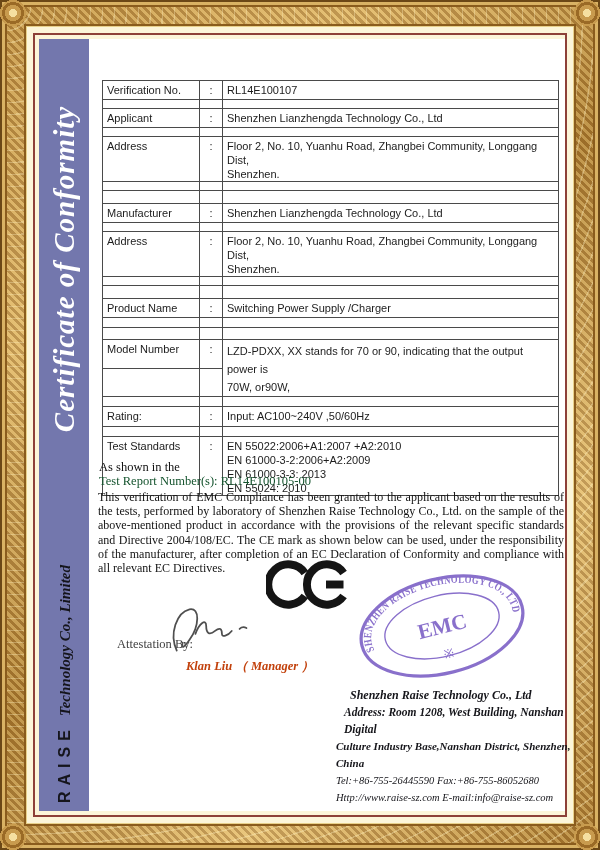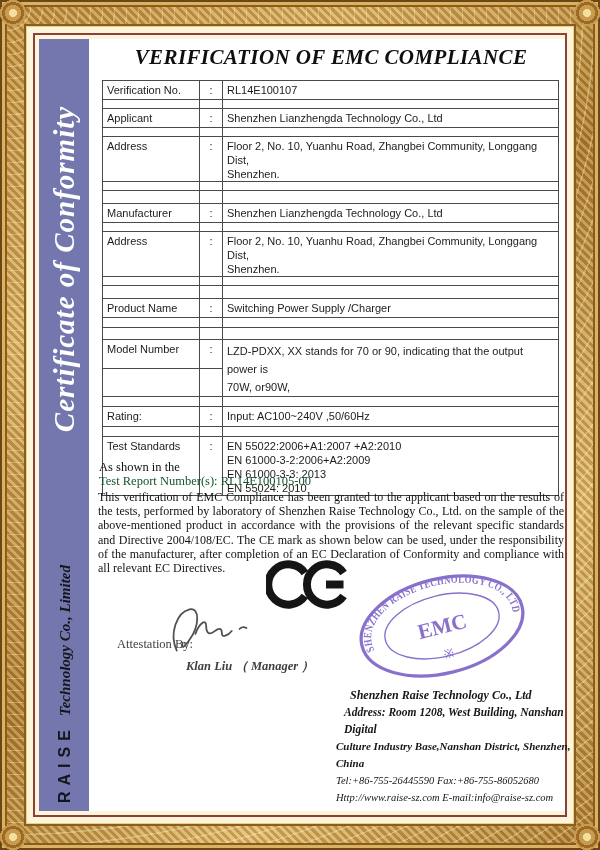--- a/index.html
+++ b/index.html
@@ -39,21 +39,21 @@
   .c-colon{width:14px;text-align:center;}
 
   .as-shown{position:absolute;left:99px;top:460px;font-size:12.5px;color:#101010;}
   .test-report{position:absolute;left:99px;top:474px;font-size:12.5px;color:#14532d;}
   .paragraph{position:absolute;left:98px;top:490px;width:466px;font-size:12px;
     line-height:14.2px;text-align:justify;color:#121212;}
 
   .ce-svg{position:absolute;left:266px;top:558px;width:84px;height:53px;}
   .attestation{position:absolute;left:104px;top:637px;font-size:12.5px;color:#404040;margin-left:13px;}
   .signature-svg{position:absolute;left:163px;top:596px;width:108px;height:62px;}
-  .signer{position:absolute;left:186px;top:658px;font-weight:bold;font-style:italic;font-size:12.5px;color:#404040;}
+  .signer{position:absolute;left:186px;top:658px;font-weight:bold;font-style:italic;font-size:12.5px;color:#c2410c;}
   .issued{position:absolute;left:337px;top:631px;font-size:12px;color:#101010;}
 
   .stamp-svg{position:absolute;left:354px;top:575px;width:176px;height:102px;transform:rotate(-14deg);opacity:.9;}
 
   .footer{position:absolute;left:336px;top:687px;width:245px;color:#15151a;}
   .footer-line{font-style:italic;line-height:17px;}
   .fl0{font-weight:bold;font-size:12px;margin-left:14px;}
   .fl1{font-weight:bold;font-size:11.5px;margin-left:8px;}
   .fl2{font-weight:bold;font-size:11px;}
   .fl3{font-size:10.5px;}
@@ -72,21 +72,20 @@
   <div class="redline"></div>
   <div class="content"></div>
 
   <div class="sidebar"></div>
   <div class="vtext cert-vtext">Certificate of Conformity</div>
   <div class="vtext brand-vtext">
     <span class="brand-name">RAISE</span>
     <span class="brand-suffix">Technology Co., Limited</span>
   </div>
 
-  <div class="title">VERIFICATION OF EMC COMPLIANCE</div>
 
   <table class="cert-table">
     <tbody>
         <tr style="height: 19px;">
           <td class="c-label">Verification No.</td>
           <td class="c-colon">:</td>
           <td class="c-value">RL14E100107</td>
         </tr>
         <tr style="height: 9px;">
           <td class="c-label"></td>

